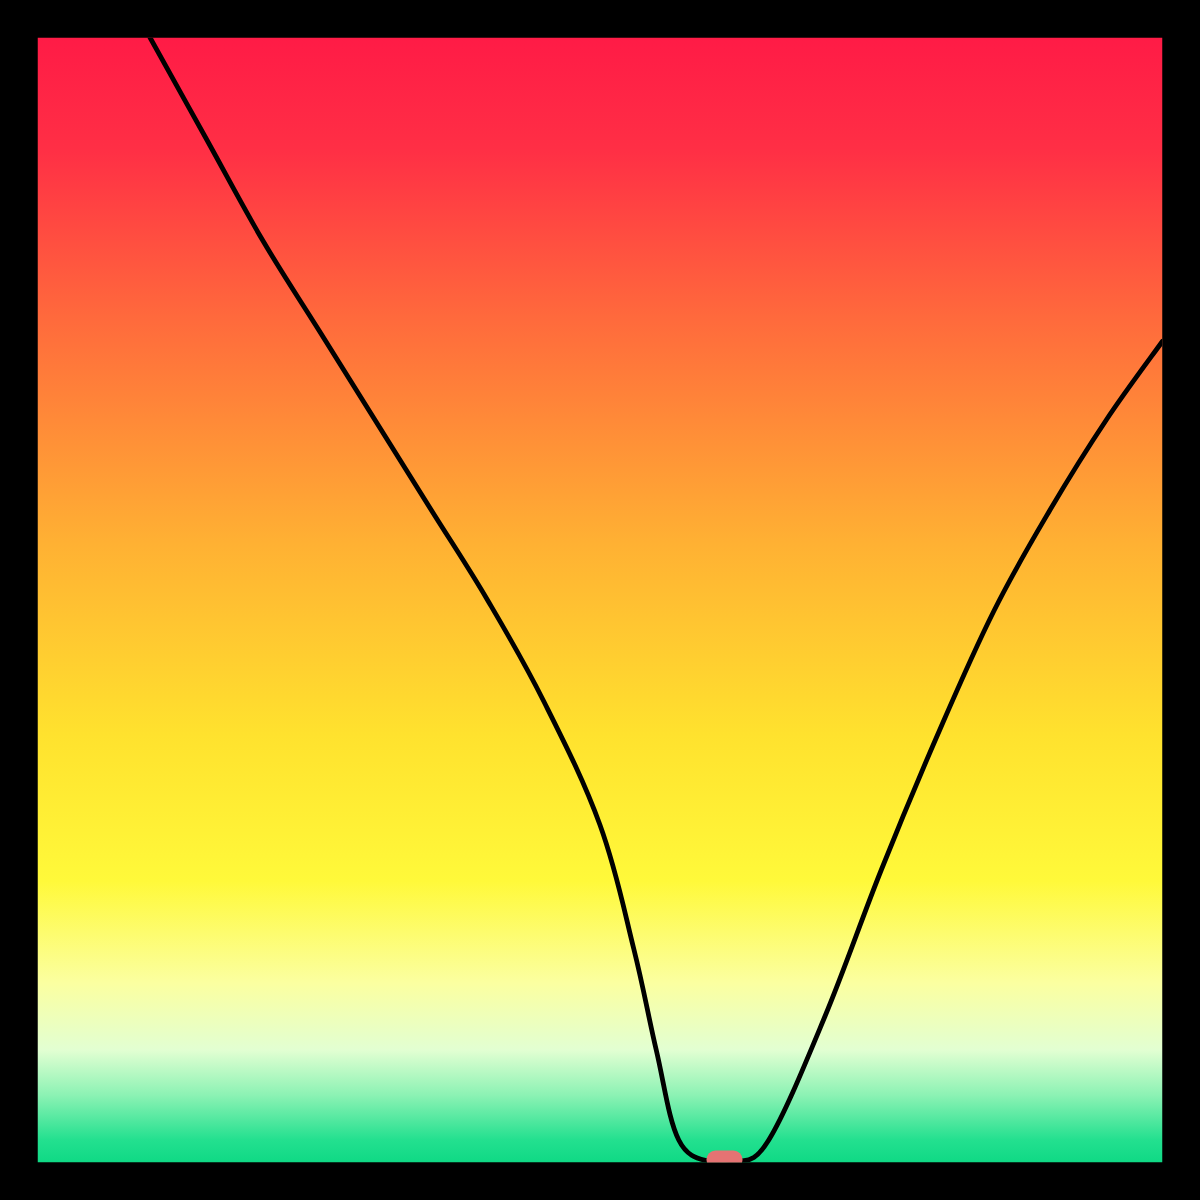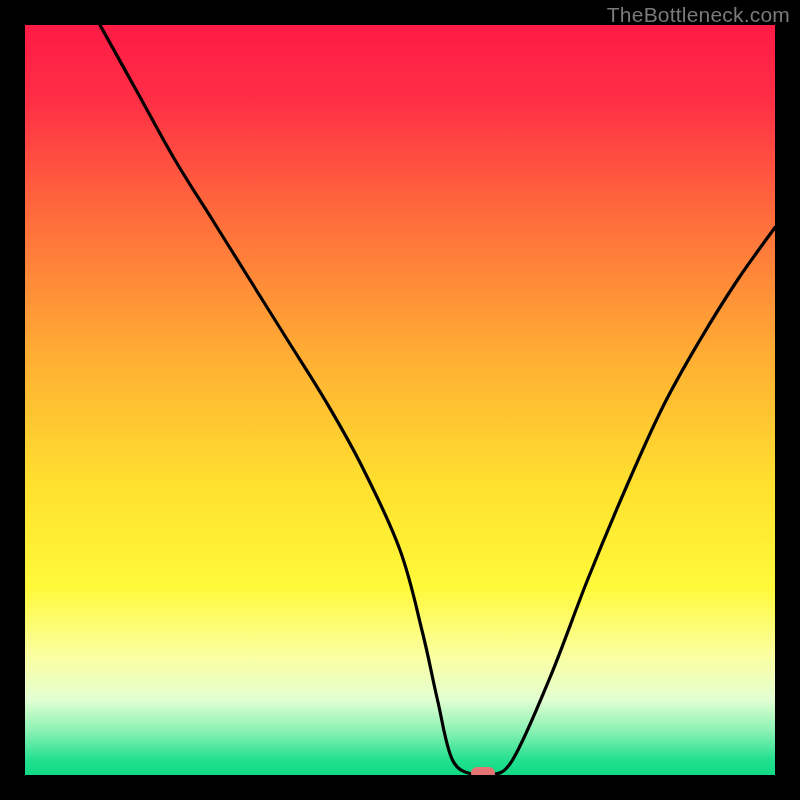--- a/index.html
+++ b/index.html
@@ -61,14 +61,13 @@
 <body>
 
 <div class="frame">
   <div class="plot">
     <div class="gradient" id="grad" style="background: linear-gradient(rgb(255, 27, 70) 0%, rgb(255, 47, 69) 10%, rgb(255, 106, 60) 25%, rgb(255, 177, 51) 45%, rgb(255, 226, 46) 62%, rgb(255, 249, 58) 75%, rgb(251, 255, 160) 84%, rgb(226, 255, 210) 90%, rgb(140, 242, 180) 94%, rgb(35, 224, 143) 98%, rgb(15, 217, 133) 100%);"></div>
     <svg class="curve" id="curveSvg" viewBox="0 0 750 750" preserveAspectRatio="none">
       <path id="curvePath" d="M 75.00 0.00 C 81.75 12.15, 99.00 43.20, 112.50 67.50 C 126.00 91.80, 136.50 112.05, 150.00 135.00 C 163.50 157.95, 174.00 173.40, 187.50 195.00 C 201.00 216.60, 211.50 233.40, 225.00 255.00 C 238.50 276.60, 249.00 293.40, 262.50 315.00 C 276.00 336.60, 286.50 352.05, 300.00 375.00 C 313.50 397.95, 324.00 415.50, 337.50 442.50 C 351.00 469.50, 364.20 495.30, 375.00 525.00 C 385.80 554.70, 390.75 580.50, 397.50 607.50 C 404.25 634.50, 407.10 652.05, 412.50 675.00 C 417.90 697.95, 420.75 721.50, 427.50 735.00 C 434.25 748.50, 443.25 747.30, 450.00 750.00 C 456.75 752.70, 458.25 752.70, 465.00 750.00 C 471.75 747.30, 476.70 752.55, 487.50 735.00 C 498.30 717.45, 511.50 684.90, 525.00 652.50 C 538.50 620.10, 549.00 588.75, 562.50 555.00 C 576.00 521.25, 586.50 496.05, 600.00 465.00 C 613.50 433.95, 624.00 409.50, 637.50 382.50 C 651.00 355.50, 661.50 337.95, 675.00 315.00 C 688.50 292.05, 699.00 275.25, 712.50 255.00 C 726.00 234.75, 743.25 211.95, 750.00 202.50" fill="none" stroke-width="3.2" stroke-linecap="round" stroke-linejoin="round" stroke="#000000"></path>
     </svg>
     <div class="marker" id="marker" style="left: 457.5px; top: 748px; background: rgb(229, 115, 115);"></div>
   </div>
-  <div class="watermark">TheBottleneck.com</div>
 </div>
 
 </body></html>

